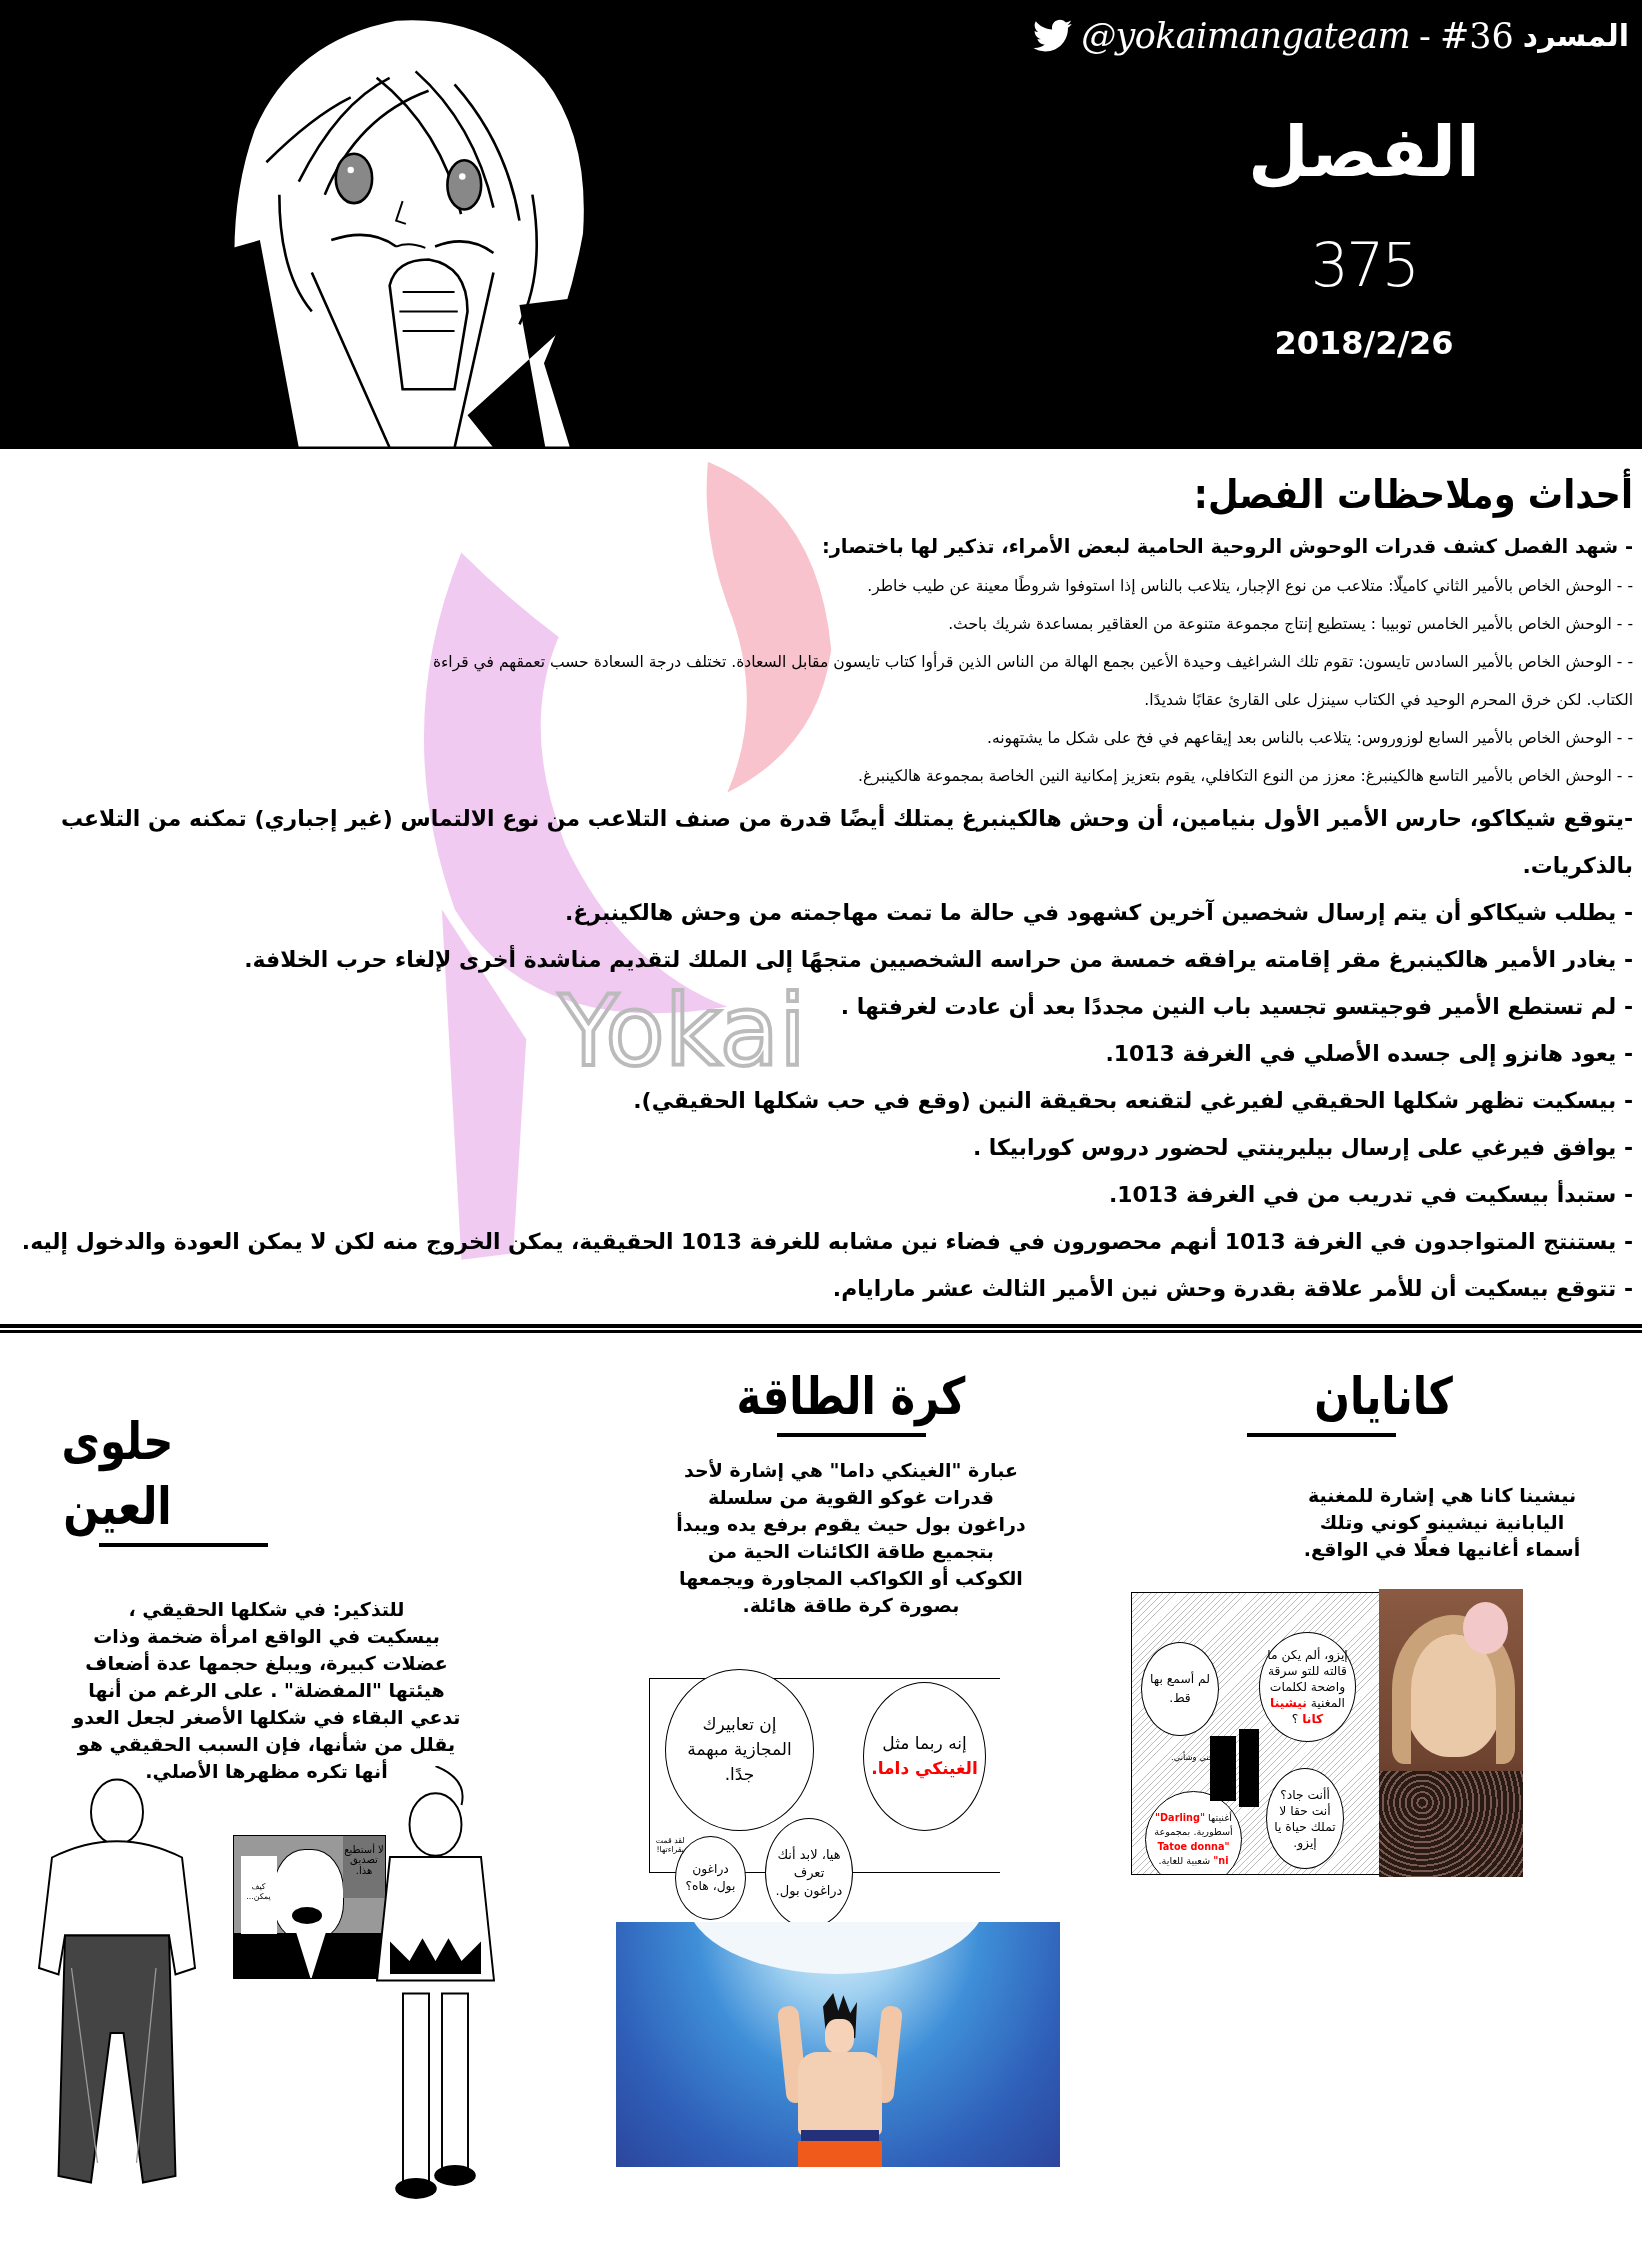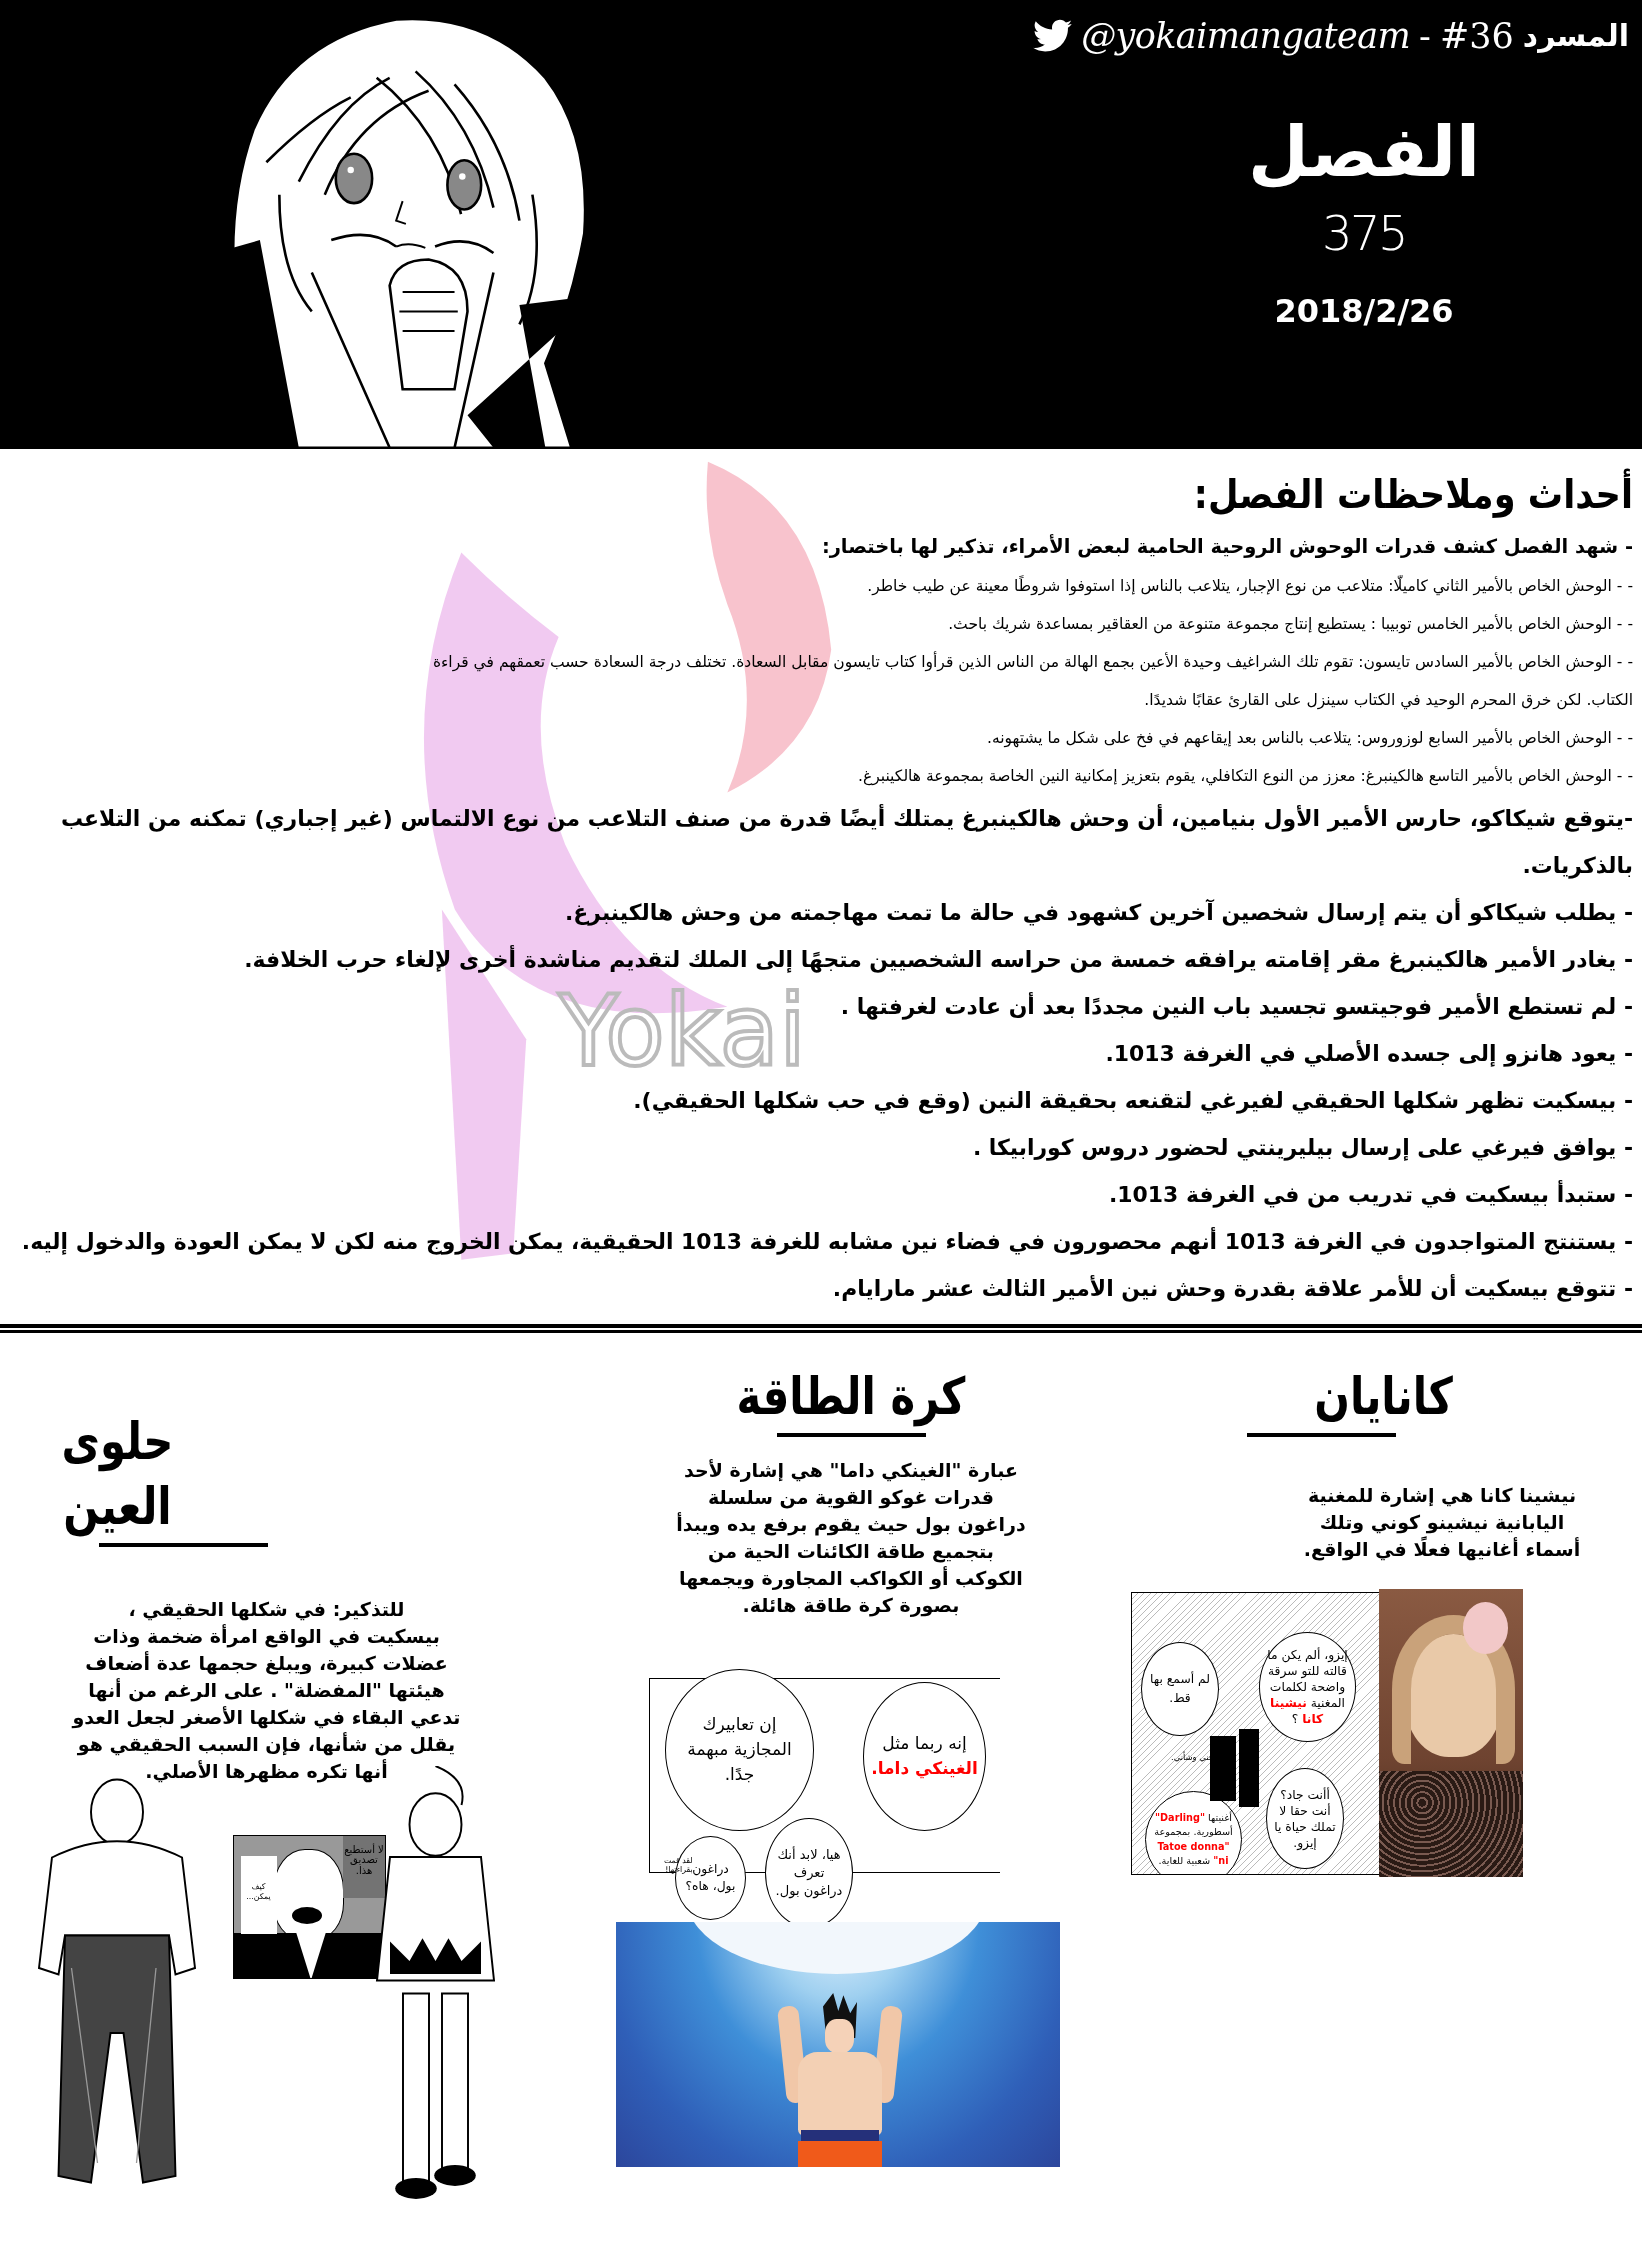--- a/index.html
+++ b/index.html
@@ -9,21 +9,21 @@
   
   .header { position: absolute; left: 0; top: 0; width: 1642px; height: 449px; background: #000; overflow: hidden; }
   .portrait { position: absolute; left: 182px; top: 0; width: 584px; height: 449px; }
   .credit { position: absolute; right: 13px; top: 13px; height: 45px; display: flex; align-items: center; gap: 9px; color: #fff; direction: ltr; }
   .credit .handle { font-family: "DejaVu Serif", serif; font-size: 35px; font-style: italic; letter-spacing: -0.6px; }
   .credit .tag { font-family: "DejaVu Serif", serif; font-size: 35px; }
   .credit .lbl { font-family: "DejaVu Sans", sans-serif; font-weight: bold; font-size: 30px; direction: rtl; }
   .twitter { width: 39px; height: 34px; }
   .chapter-block { position: absolute; left: 1234px; top: 110px; width: 260px; text-align: center; color: #fff; }
   .chapter-word { font-family: "DejaVu Sans", sans-serif; font-weight: bold; font-size: 70px; line-height: 84px; direction: rtl; }
-  .chapter-num { font-family: "DejaVu Sans", sans-serif; font-weight: 200; font-size: 48px; line-height: 78px; letter-spacing: -2.6px; }
+  .chapter-num { font-family: "DejaVu Sans", sans-serif; font-weight: 200; font-size: 60px; line-height: 78px; letter-spacing: -2.6px; margin-top: 32px; }
   .chapter-title { font-family: "DejaVu Sans", sans-serif; font-weight: bold; font-size: 58px; line-height: 84px; direction: rtl; }
   .chapter-date { font-family: "DejaVu Sans", sans-serif; font-weight: bold; font-size: 32px; line-height: 52px; margin-top: 13px; }
 
   
   .watermark { position: absolute; left: 364px; top: 455px; width: 584px; height: 818px; pointer-events: none; }
 
   
   .notes { position: absolute; right: 9px; top: 462px; width: 1624px; direction: rtl; text-align: right; }
   .notes-title { font-family: "DejaVu Sans", sans-serif; font-weight: bold; font-size: 40px; line-height: 65px; letter-spacing: -1.3px; transform: scaleX(0.88); transform-origin: right; }
   .note { font-family: "DejaVu Sans", sans-serif; font-weight: bold; white-space: nowrap; transform-origin: right; }
@@ -182,21 +182,21 @@
   </div>
   <div class="bubble" style="left:214px;top:6.5px;width:123px;height:149px;font-size:17px;line-height:25px;">
     <span><span>إنه ربما مثل</span><br><span class="red">الغينكي داما.</span></span>
   </div>
   <div class="bubble" style="left:116px;top:143px;width:88px;height:110px;font-size:13px;line-height:18px;">
     <span>هيا، لابد أنك تعرف دراغون بول.</span>
   </div>
   <div class="bubble" style="left:26px;top:161px;width:71px;height:84px;font-size:12.3px;line-height:17px;">
     <span>دراغون بول، هاه؟</span>
   </div>
-  <div style="position:absolute;left:-1.3px;top:161px;width:45px;font-size:7.8px;direction:rtl;text-align:right;margin-top:20px;">لقد قمت بقراءتها!</div>
+  <div style="position:absolute;left:-1.3px;top:161px;width:45px;font-size:7.8px;direction:rtl;text-align:center;">لقد قمت بقراءتها!</div>
 </div>
 
 <div style="position:absolute;left:616px;top:1922px;width:444px;height:245px;background:radial-gradient(ellipse at 50% 0%,#e8f4ff 0%,#9fd0f0 22%,#3f8fd8 45%,#2f5fb8 75%,#2c469c 100%);overflow:hidden;">
   <div style="position:absolute;left:71px;top:-97px;width:299px;height:149px;border-radius:50%;background:#f2f7fc;"></div>
   <div style="position:absolute;left:207px;top:71px;width:34px;height:45px;background:#111;clip-path:polygon(10% 100%,0 30%,30% 0,45% 40%,60% 5%,80% 45%,100% 20%,95% 100%);"></div>
   <div style="position:absolute;left:209px;top:97px;width:29px;height:34px;border-radius:40%;background:#f5d2b8;"></div>
   <div style="position:absolute;left:166px;top:84px;width:21px;height:97px;border-radius:9px;background:#f1c7a8;transform:rotate(-6deg);"></div>
   <div style="position:absolute;left:261px;top:84px;width:21px;height:97px;border-radius:9px;background:#f1c7a8;transform:rotate(6deg);"></div>
   <div style="position:absolute;left:182px;top:130px;width:84px;height:84px;border-radius:19.5px 19.5px 6.5px 6.5px;background:#f3d0b4;"></div>
   <div style="position:absolute;left:185px;top:208px;width:78px;height:13px;background:#25307a;"></div>

